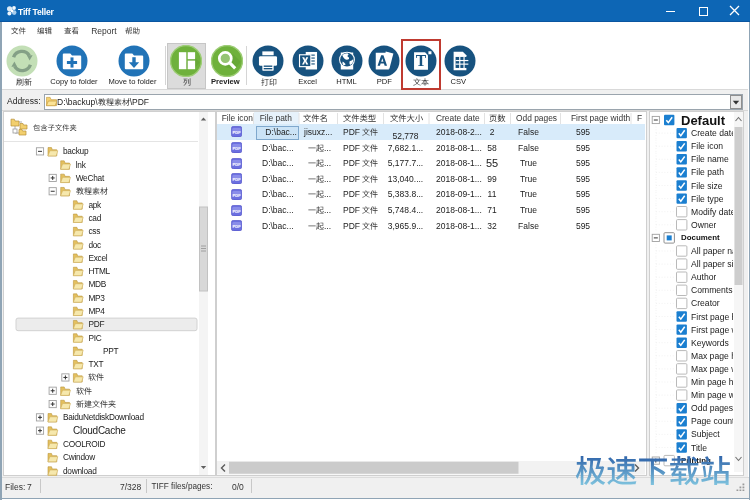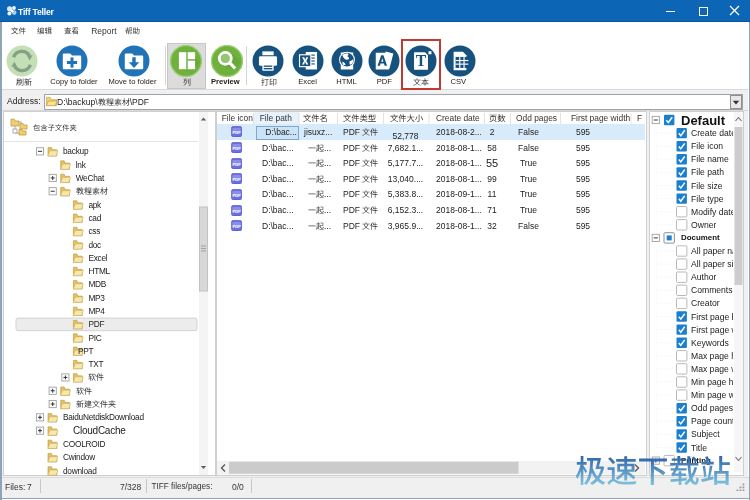--- a/index.html
+++ b/index.html
@@ -431,21 +431,21 @@
     <div class="tx" style="left:88.4px;top:212.3px;height:11px;font-size:8.3px;color:#222;letter-spacing:-0.25px">cad</div>
     <div class="tx" style="left:88.4px;top:225.7px;height:11px;font-size:8.3px;color:#222;letter-spacing:-0.25px">css</div>
     <div class="tx" style="left:88.4px;top:239.0px;height:11px;font-size:8.3px;color:#222;letter-spacing:-0.25px">doc</div>
     <div class="tx" style="left:88.4px;top:252.2px;height:11px;font-size:8.3px;color:#222;letter-spacing:-0.25px">Excel</div>
     <div class="tx" style="left:88.4px;top:265.5px;height:11px;font-size:8.3px;color:#222;letter-spacing:-0.25px">HTML</div>
     <div class="tx" style="left:88.4px;top:278.8px;height:11px;font-size:8.3px;color:#222;letter-spacing:-0.25px">MDB</div>
     <div class="tx" style="left:88.4px;top:292.1px;height:11px;font-size:8.3px;color:#222;letter-spacing:-0.25px">MP3</div>
     <div class="tx" style="left:88.4px;top:305.4px;height:11px;font-size:8.3px;color:#222;letter-spacing:-0.25px">MP4</div>
     <div class="tx" style="left:88.4px;top:318.8px;height:11px;font-size:8.3px;color:#222;letter-spacing:-0.25px">PDF</div>
     <div class="tx" style="left:88.4px;top:332.0px;height:11px;font-size:8.3px;color:#222;letter-spacing:-0.25px">PIC</div>
-    <div class="tx" style="left:78px;top:345.3px;height:11px;font-size:8.3px;color:#222;letter-spacing:-0.25px">PPT</div>
+    <div class="tx" style="left:103px;top:345.3px;height:11px;font-size:8.3px;color:#222;letter-spacing:-0.25px">PPT</div>
     <div class="tx" style="left:88.4px;top:358.6px;height:11px;font-size:8.3px;color:#222;letter-spacing:-0.25px">TXT</div>
     <div class="tx" style="left:88.4px;top:371.9px;height:11px">
       <svg style="width:16.0px;height:8.0px;flex:none;" viewBox="0 0 2000 1000" fill="#333">
         <use href="#u8f6f" x="0" y="880"></use>
         <use href="#u4ef6" x="1000" y="880"></use>
       </svg>
     </div>
     <div class="tx" style="left:75.7px;top:385.2px;height:11px">
       <svg style="width:16.0px;height:8.0px;flex:none;" viewBox="0 0 2000 1000" fill="#333">
         <use href="#u8f6f" x="0" y="880"></use>
@@ -659,21 +659,21 @@
       </svg>
       <span style="font-size:8.5px;color:#222">...</span>
     </div>
     <div class="tx" style="left:343px;top:204.6px;height:11px">
       <span style="font-size:8.5px;color:#222">PDF&nbsp;</span>
       <svg style="width:16.0px;height:8.0px;flex:none;" viewBox="0 0 2000 1000" fill="#333">
         <use href="#u6587" x="0" y="880"></use>
         <use href="#u4ef6" x="1000" y="880"></use>
       </svg>
     </div>
-    <div class="tx cx" style="left:405.5px;top:204.6px;height:11px;font-size:8.5px;color:#222">6,152.3...</div>
+    <div class="tx cx" style="left:405.5px;top:204.6px;height:11px;font-size:8.5px;color:#222">5,748.4...</div>
     <div class="tx" style="left:436px;top:204.6px;height:11px;font-size:8.5px;color:#222">2018-08-1...</div>
     <div class="tx cx" style="left:492px;top:204.6px;height:11px;font-size:8.5px;color:#222">71</div>
     <div class="tx cx" style="left:528.5px;top:204.6px;height:11px;font-size:8.5px;color:#222">True</div>
     <div class="tx cx" style="left:583px;top:204.6px;height:11px;font-size:8.5px;color:#222">595</div>
     <svg class="ab" style="left:230.6px;top:220.1px" width="11.2" height="11.2" viewBox="0 0 11.2 11.2">
       <rect x="0.3" y="0.3" width="10.6" height="10.6" rx="2.4" fill="#6b6fe0" stroke="#5353c4" stroke-width="0.6"></rect>
       <rect x="1.4" y="2" width="8.4" height="5.4" rx="1.2" fill="#8a8de9"></rect>
       <text x="5.6" y="7.6" font-size="4.2" font-weight="bold" fill="#fff" text-anchor="middle" font-family="Liberation Sans,sans-serif">PDF</text>
     </svg>
     <div class="tx" style="left:262px;top:220.2px;height:11px;font-size:8.5px;color:#222">D:\bac...</div>

